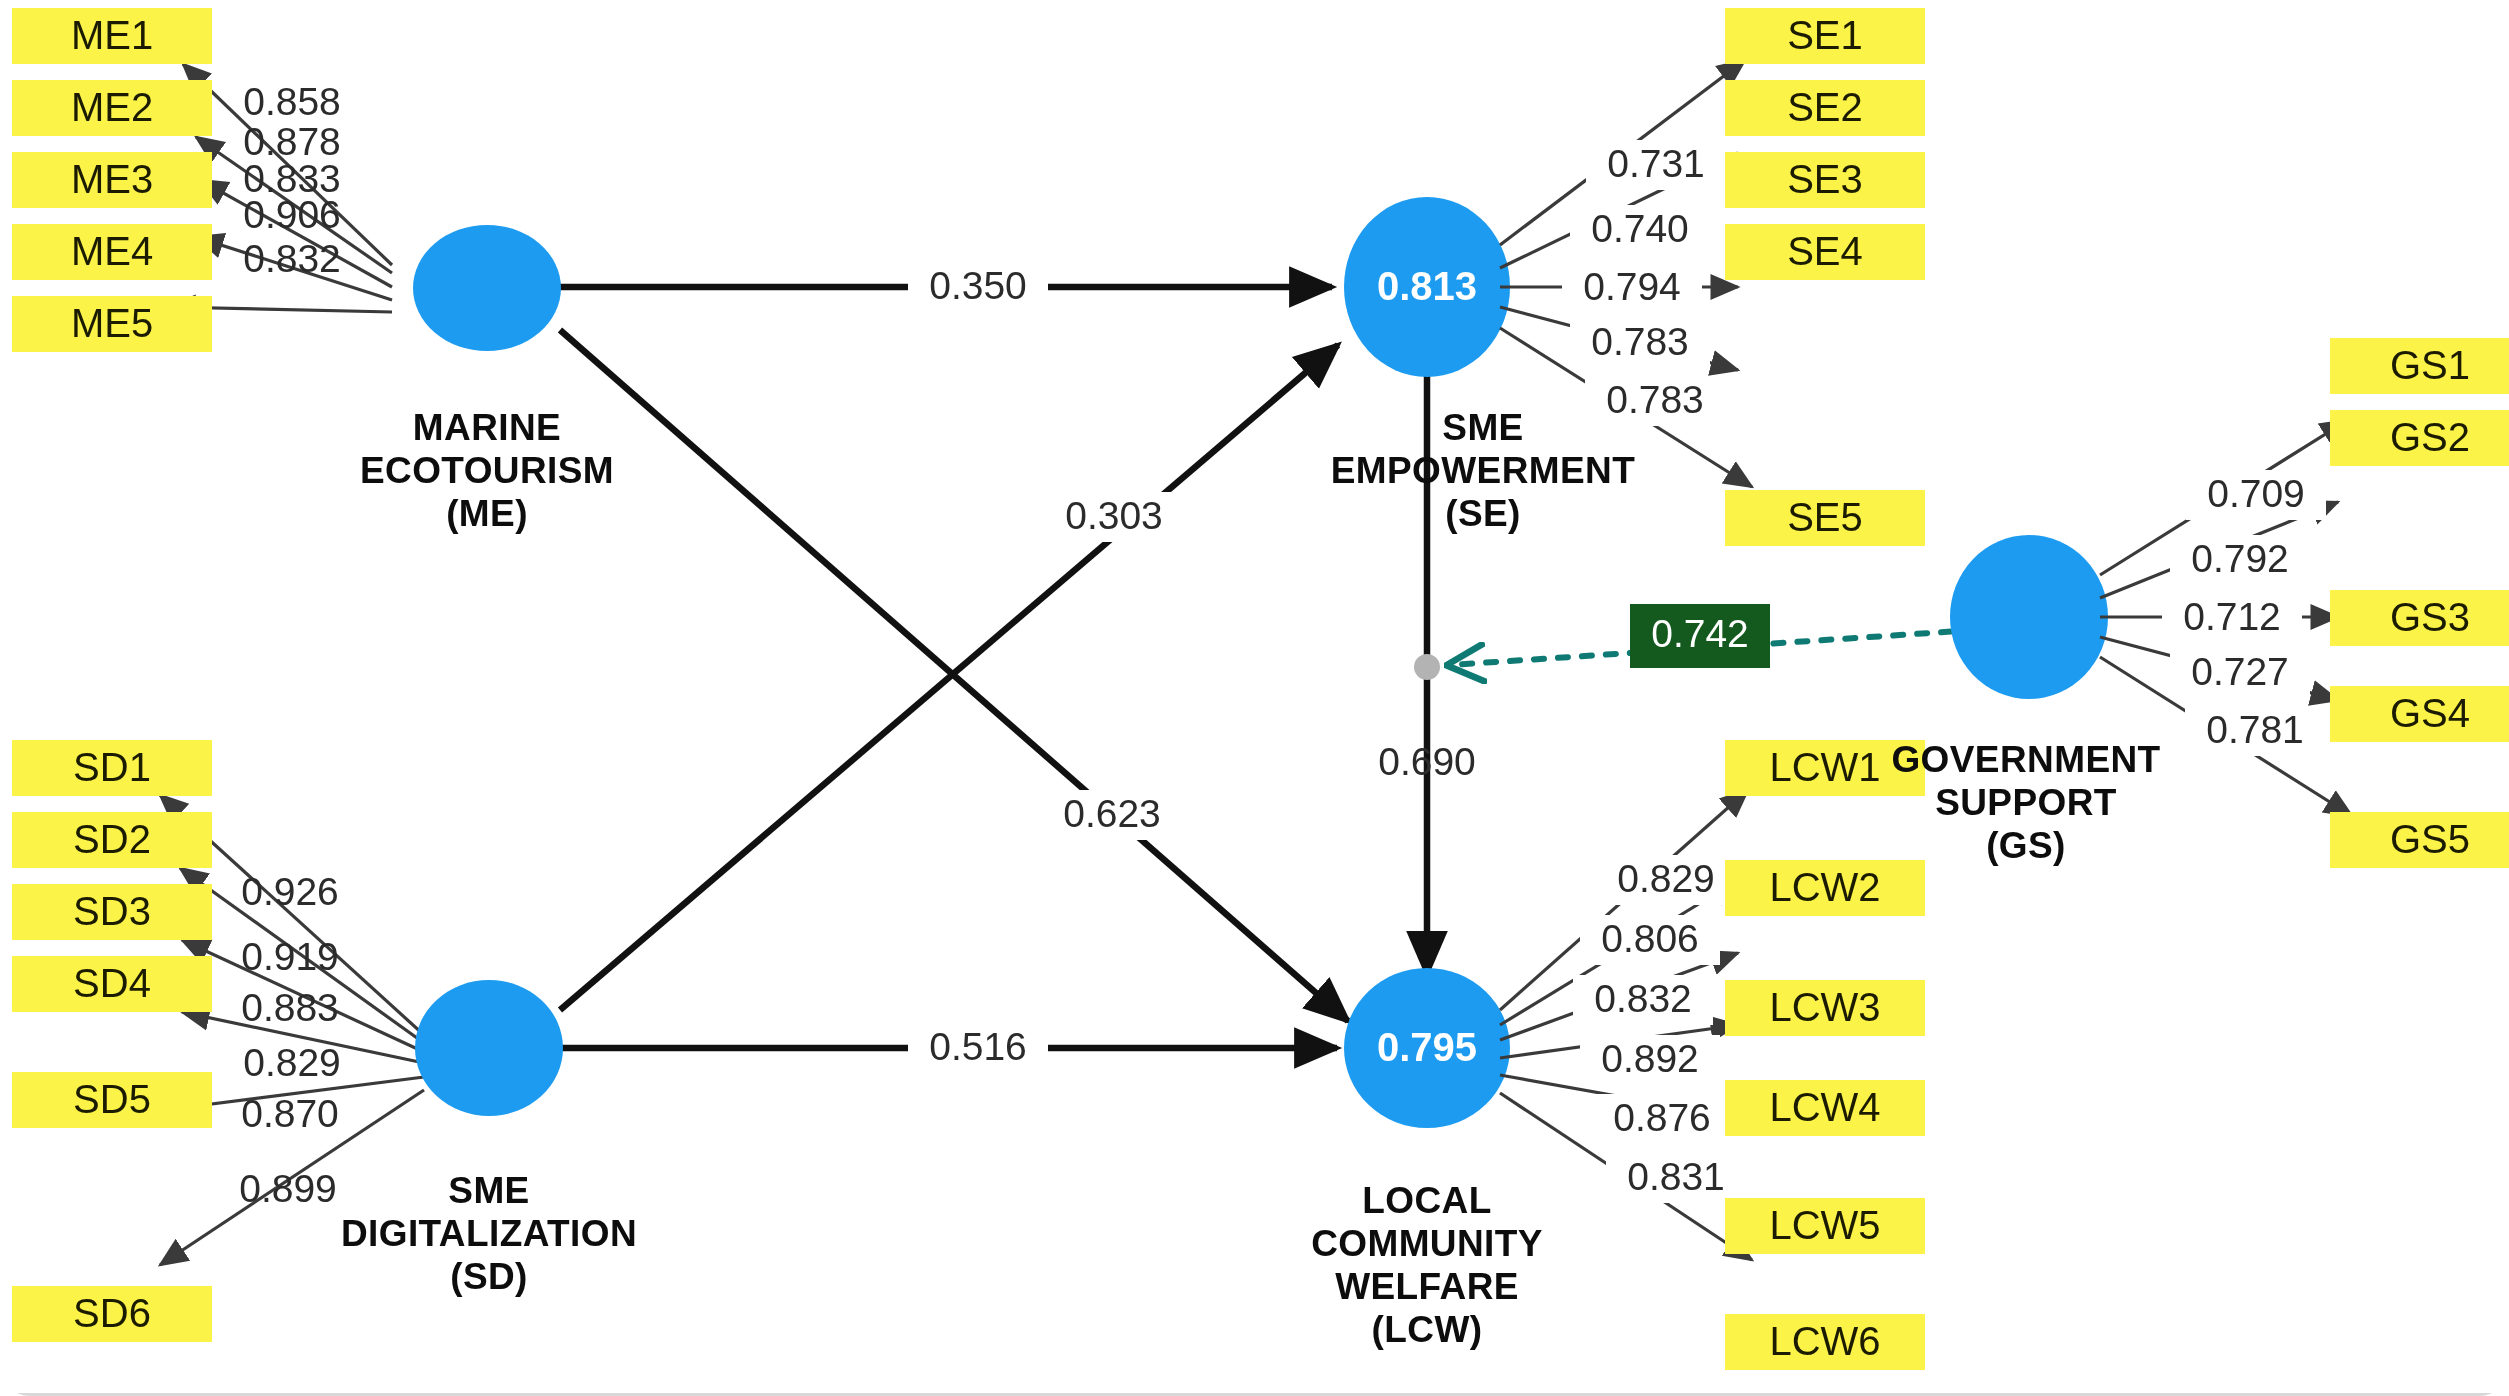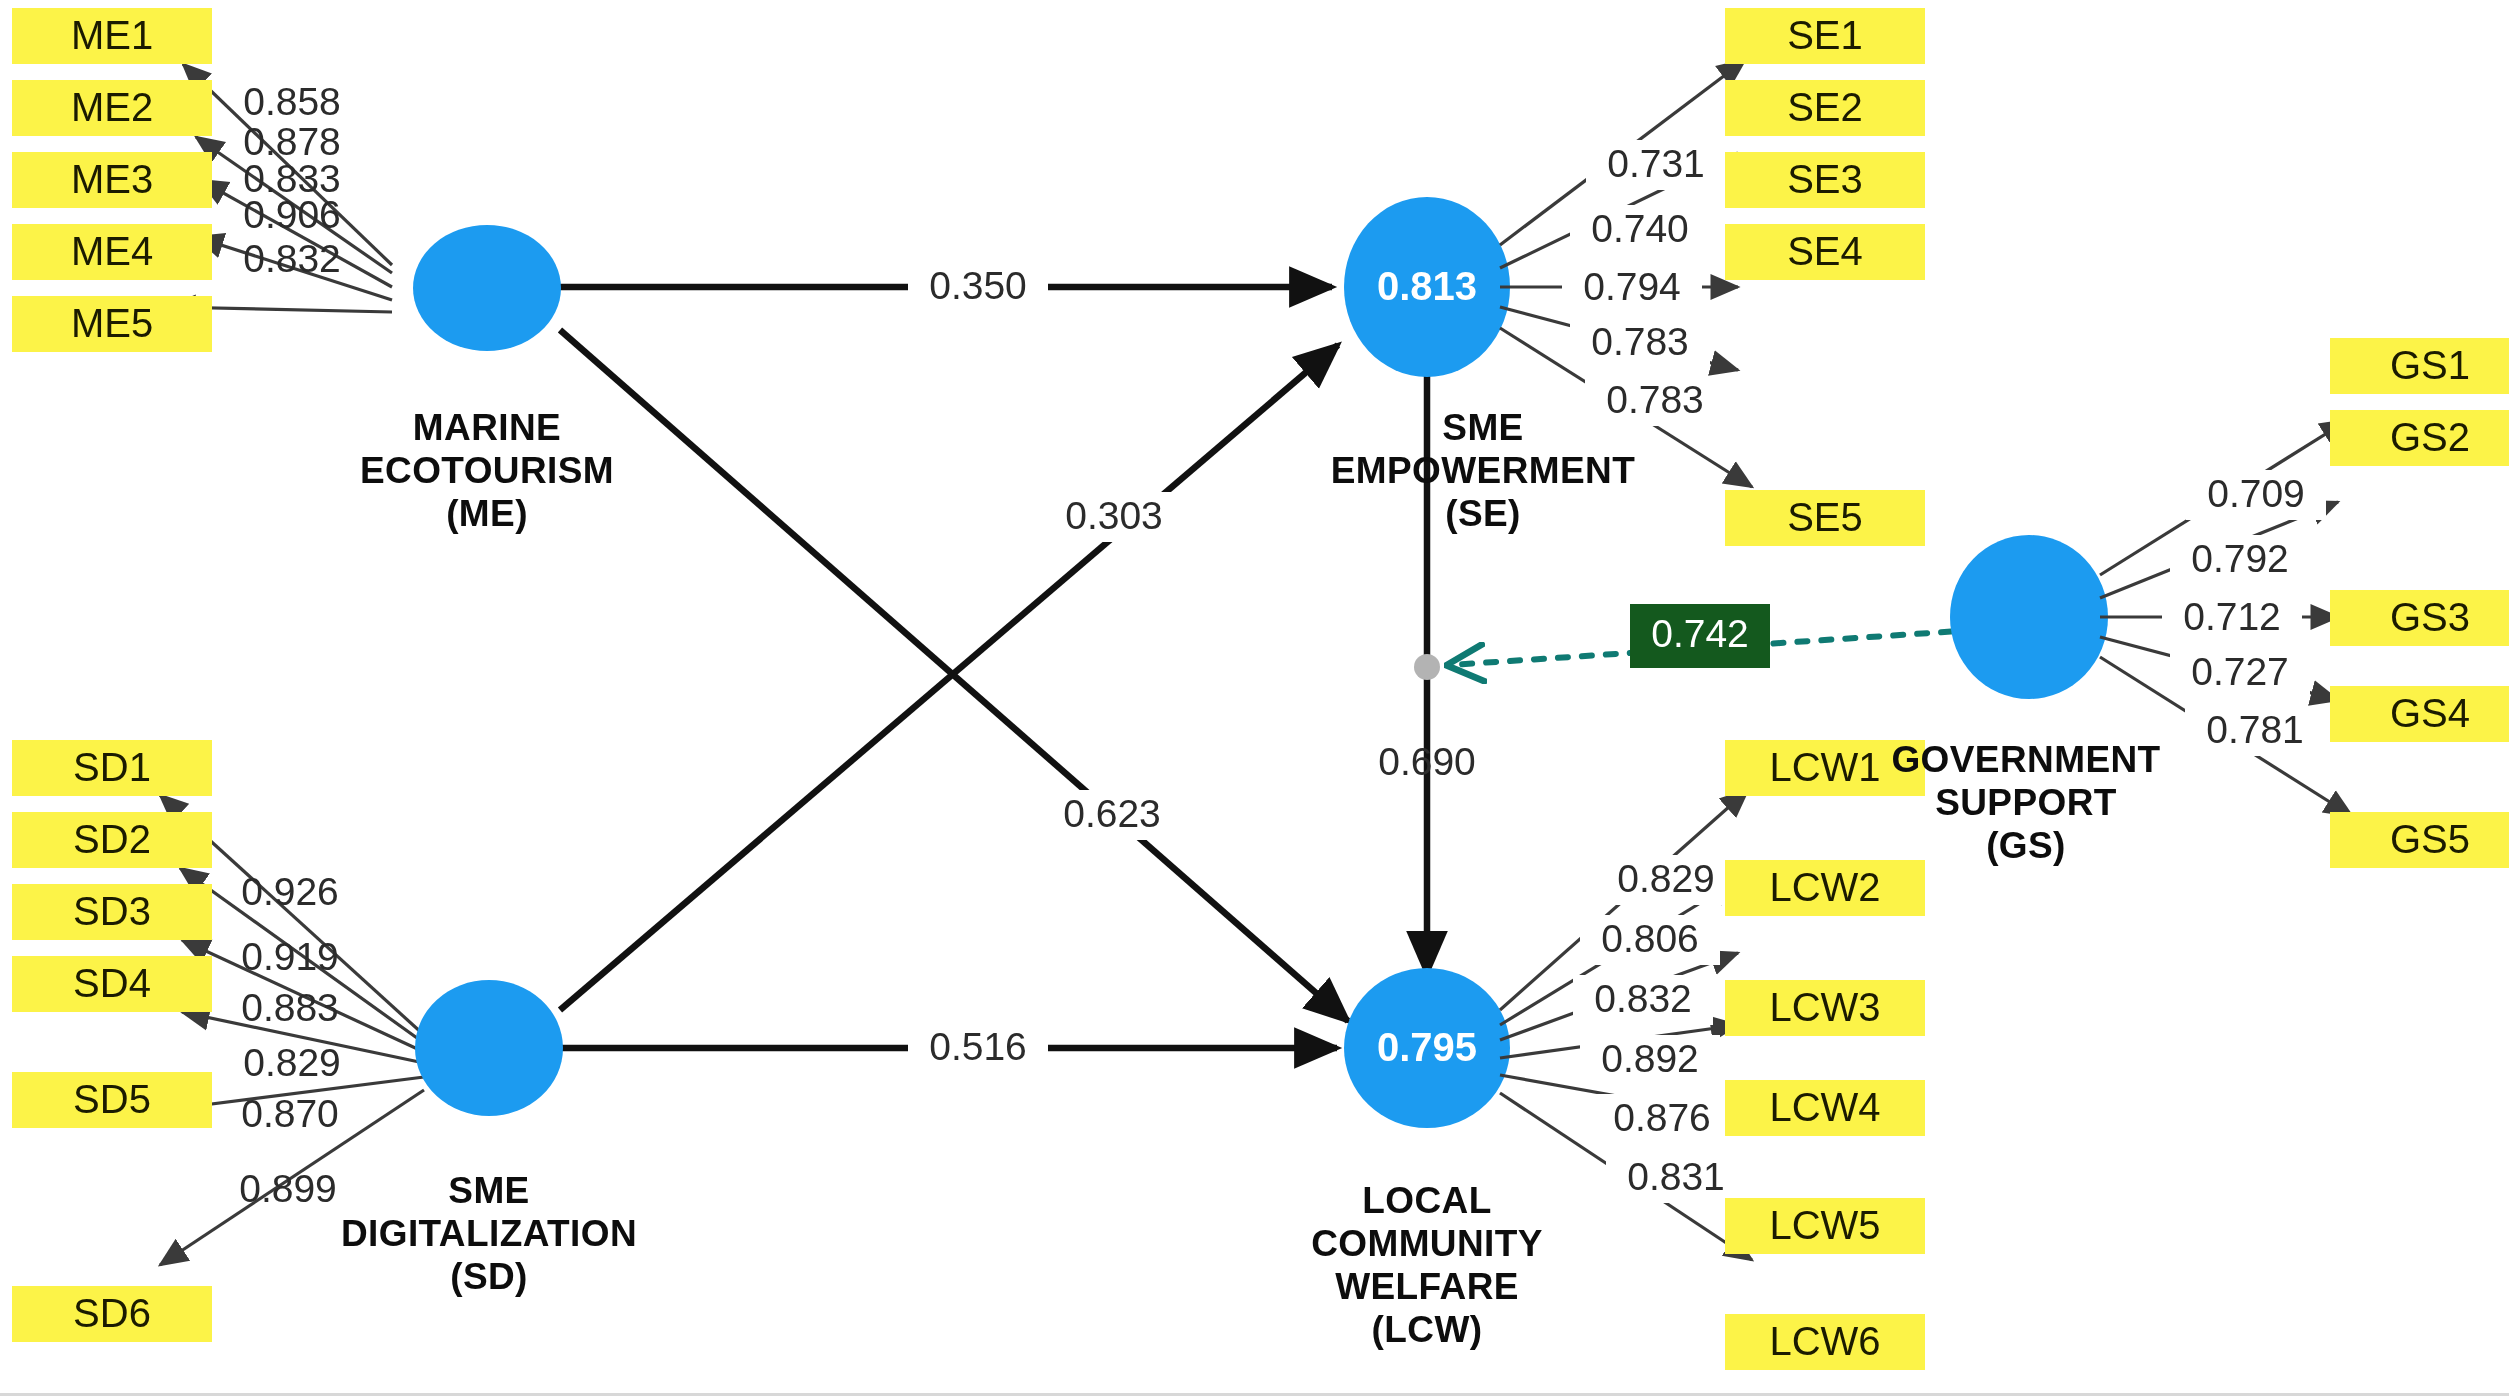--- a/index.html
+++ b/index.html
@@ -1,17 +1,17 @@
 <!DOCTYPE html>
 <html><head>
 <meta charset="utf-8">
 <style>
   html,body{margin:0;padding:0;background:#ffffff;}
   body{font-family:"Liberation Sans",sans-serif;}
-  #stage{position:relative;width:2509px;height:1396px;background:#ffffff;overflow:hidden;}
+  #stage{position:relative;width:2509px;height:1396px;background:#ffffff;overflow:hidden;border-radius:30px;}
   #sem-svg{position:absolute;left:0;top:0;width:2509px;height:1396px;}
   .ind-box{fill:#FCF348;stroke:none;}
   .ind-label{font-family:"Liberation Sans",sans-serif;font-size:40px;fill:#1b1b00;text-anchor:middle;dominant-baseline:middle;}
   .lv-circle{fill:#1C9BF0;stroke:none;}
   .lv-value{font-family:"Liberation Sans",sans-serif;font-size:40px;font-weight:bold;fill:#ffffff;text-anchor:middle;dominant-baseline:middle;}
   .lv-title{font-family:"Liberation Sans",sans-serif;font-size:37px;font-weight:bold;fill:#0d0d0d;text-anchor:middle;letter-spacing:0.4px;}
   .coef{font-family:"Liberation Sans",sans-serif;font-size:39px;fill:#2b2b2b;text-anchor:middle;dominant-baseline:middle;}
   .path-line{stroke:#3a3a3a;stroke-width:3.2;fill:none;}
   .struct-line{stroke:#111111;stroke-width:6.5;fill:none;}
   .mod-line{stroke:#0f7a73;stroke-width:6;fill:none;stroke-dasharray:10 14;stroke-linecap:round;}

